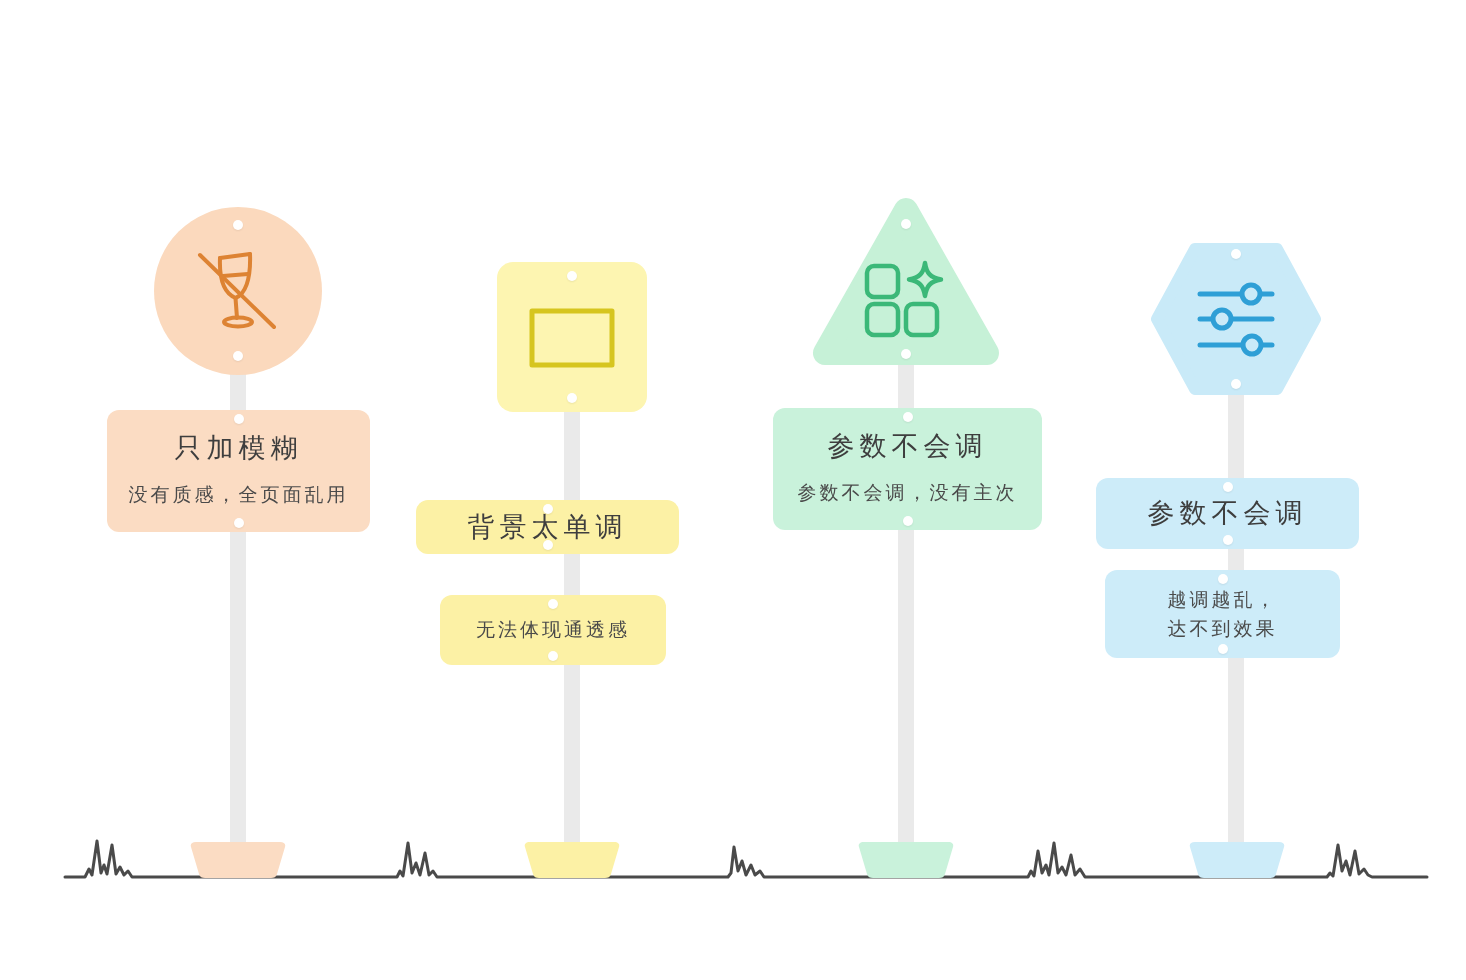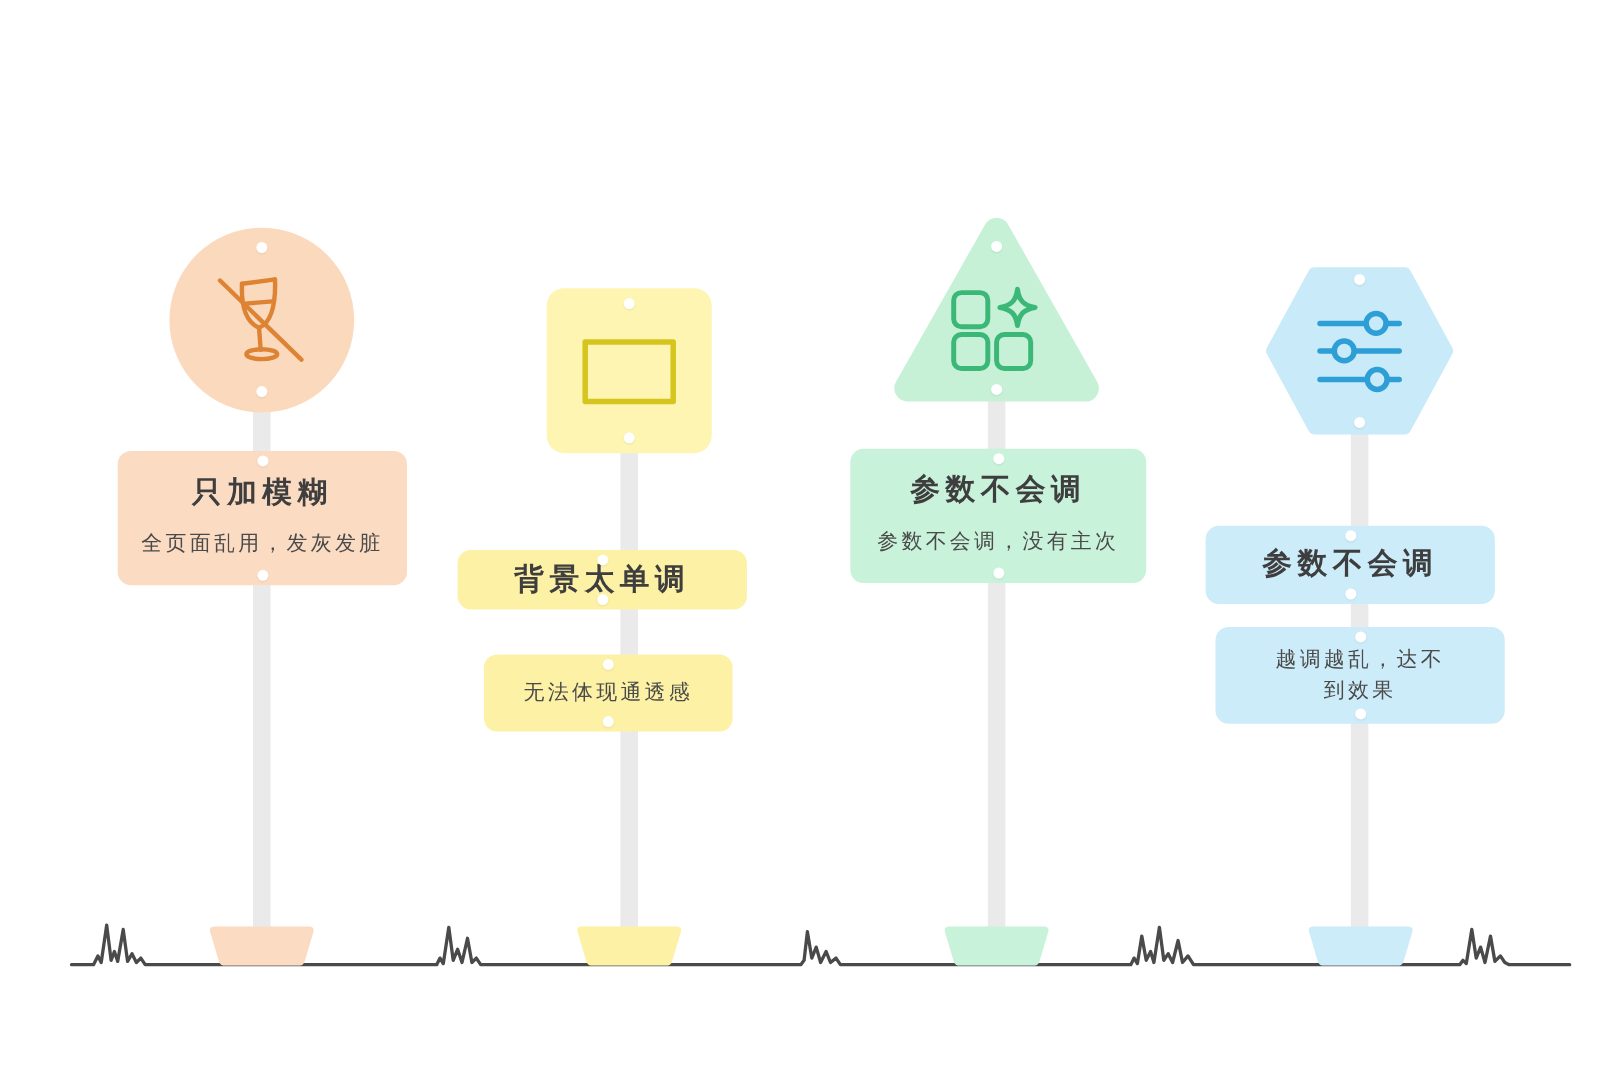--- a/index.html
+++ b/index.html
@@ -16,21 +16,21 @@
   .shape-svg{position:absolute;z-index:1;overflow:visible;}
   .shape-svg polygon{fill:var(--shape);stroke:var(--shape);stroke-linejoin:round;}
   .icon{position:absolute;z-index:2;color:var(--stroke);}
   .icon svg{display:block;overflow:visible;}
   .icon path,.icon rect,.icon line,.icon ellipse{fill:none;stroke:currentColor;
        stroke-linecap:round;stroke-linejoin:round;}
   .icon circle{stroke:currentColor;fill:var(--shape);}
   .box{position:absolute;background:var(--box);border-radius:12px;z-index:1;
        display:flex;flex-direction:column;align-items:center;justify-content:center;
        text-align:center;}
-  .box-title{font-size:27px;font-weight:bold;color:#3e3e3e;letter-spacing:5px;line-height:1.2;}
+  .box-title{font-size:27px;font-weight:normal;color:#3e3e3e;letter-spacing:5px;line-height:1.2;}
   .box-sub{font-size:19px;color:#4a4a4a;letter-spacing:3px;line-height:1.55;}
   .box .box-title + .box-sub{margin-top:16px;}
   .base{position:absolute;z-index:2;}
   .base path{fill:var(--box);}
   .ground{position:absolute;left:0;top:831px;z-index:0;}
   .ground path{fill:none;stroke-width:3;stroke-linecap:round;stroke-linejoin:round;}
 </style>
 </head>
 <body>
 
@@ -49,21 +49,21 @@
         <path d="M40,42 L65,40"></path>
         <path d="M37,24 C36,48 43,60 52.5,64 C62,60.5 68,46 67,20"></path>
         <path d="M52.5,64 L54,84"></path>
         <ellipse cx="55" cy="88" rx="14" ry="4.5"></ellipse>
         <path d="M17,21 L91,93"></path>
       </svg>
     </div>
     <div class="box" style="left:107px;top:410px;width:263px;height:122px">
       <span class="dot" style="top:4px"></span>
       <div class="box-title">只加模糊</div>
-      <div class="box-sub">全页面乱用，发灰发脏</div>
+      <div class="box-sub">没有质感，全页面乱用</div>
       <span class="dot" style="bottom:4px"></span>
     </div>
     <svg class="base" style="left:190px;top:842px" width="96" height="36" viewBox="0 0 96 36">
       <path d="M6,0 H90 C94,0 96,2 95,5 L87,32 C86,35 84,36 81,36 H15 C12,36 10,35 9,32 L1,5 C0,2 2,0 6,0 Z"></path>
     </svg>
   </section>
 
   <section style="--shape: #fdf5b1; --box: #fcf1a5; --stroke: #d6c51f;">
     <div class="pole" style="left:564px;top:330px;height:516px"></div>
     <div class="shape square-shape" style="left:497px;top:262px">
@@ -131,21 +131,21 @@
         <circle cx="55" cy="12" r="9"></circle>
         <circle cx="26" cy="37" r="9"></circle>
         <circle cx="56" cy="63" r="9"></circle>
       </svg>
     </div>
     <div class="box" style="left:1096px;top:478px;width:263px;height:71px">
       <span class="dot" style="top:4px"></span>
       <div class="box-title">参数不会调</div>
       <span class="dot" style="bottom:4px"></span>
     </div>
-    <div class="box" style="left:1105px;top:570px;width:263px;height:88px;padding:0 54px;box-sizing:border-box">
+    <div class="box" style="left:1105px;top:570px;width:235px;height:88px;padding:0 54px;box-sizing:border-box">
       <span class="dot" style="top:4px"></span>
       <div class="box-sub">越调越乱，达不到效果</div>
       <span class="dot" style="bottom:4px"></span>
     </div>
     <svg class="base" style="left:1189px;top:842px" width="96" height="36" viewBox="0 0 96 36">
       <path d="M6,0 H90 C94,0 96,2 95,5 L87,32 C86,35 84,36 81,36 H15 C12,36 10,35 9,32 L1,5 C0,2 2,0 6,0 Z"></path>
     </svg>
   </section>
 
   <svg class="ground" width="1466" height="60" viewBox="0 0 1466 60">

